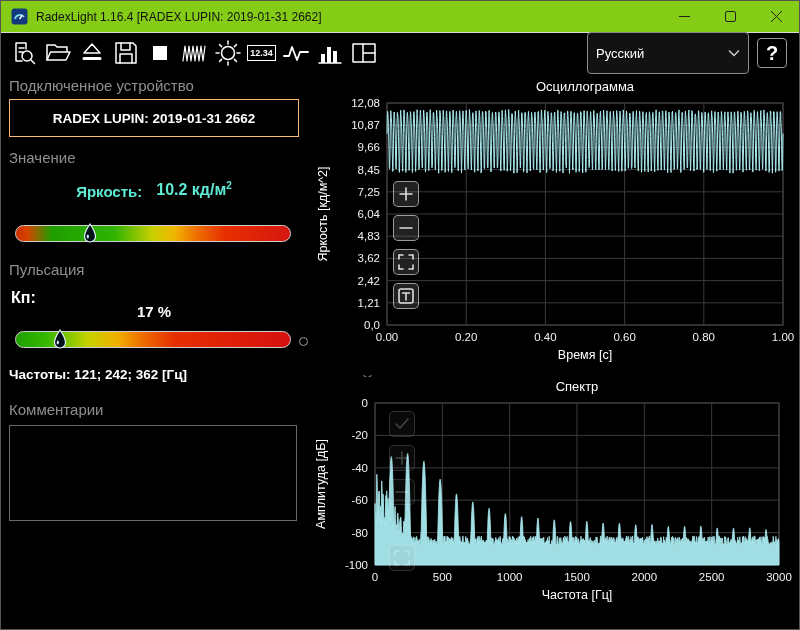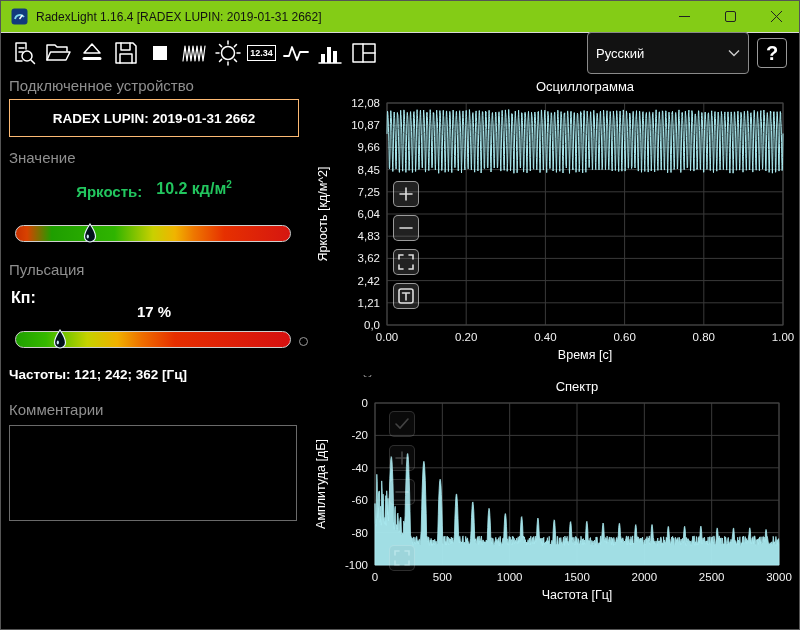--- a/index.html
+++ b/index.html
@@ -16,21 +16,21 @@
   #toolbar{position:absolute;top:33px;left:0;right:0;height:38px;background:#000;display:flex;align-items:center;padding:0 6px}
   .tbtn{width:33px;height:32px;display:flex;align-items:center;justify-content:center;margin-right:1px;border-radius:3px}
   .tbtn svg{stroke:#fff;fill:none;stroke-width:1.5;stroke-linecap:round;stroke-linejoin:round}
   .digits{border:1.5px solid #fff;border-radius:0;padding:2px 2px;font-size:9px;color:#fff;font-weight:bold;letter-spacing:0}
   #lang-select{margin-left:auto;width:162px;height:42px;background:#121212;border:1px solid #8a8a8a;border-radius:4px;color:#fff;font-size:13px;display:flex;align-items:center;padding:8px 8px;justify-content:space-between}
   #help-btn{width:30px;height:30px;margin-left:8px;margin-right:6px;border:1px solid #999;border-radius:4px;color:#fff;font-size:20px;font-weight:bold;display:flex;align-items:center;justify-content:center}
 
   
   .sec-title{position:absolute;left:8px;color:#8f8f8f;font-size:15px}
   #device-box{position:absolute;left:8px;top:98px;width:290px;height:38px;border:1px solid #fdba74;display:flex;align-items:center;justify-content:center;color:#fff;font-size:13.5px;font-weight:bold}
-  #value-line{position:absolute;left:8px;top:178px;width:290px;display:flex;justify-content:center;align-items:flex-start;gap:14px;color:#22c55e}
+  #value-line{position:absolute;left:8px;top:178px;width:290px;display:flex;justify-content:center;align-items:center;gap:14px;color:#5eead4}
   #value-line .lbl{font-weight:bold;font-size:15px;margin-top:4px}
   #value-line .val{font-weight:bold;font-size:16px}
   #value-line sup{font-size:10px}
   .gradbar{position:absolute;left:14px;width:276px;height:17px;border-radius:9px;border:1px solid #cfcfcf}
   #bar1{top:224px;background:linear-gradient(90deg,#c93000 0%,#d84200 4%,#1f9e00 13%,#2fb400 36%,#c9d000 50%,#f0b400 58%,#ee7600 65%,#e63000 76%,#d51610 100%)}
   #bar2{top:330px;background:linear-gradient(90deg,#1fa000 0%,#35b800 11%,#c5d200 26%,#f0b000 37%,#ee6e00 46%,#e62e00 58%,#d51010 100%)}
   .drop{position:absolute;top:-3px;width:14px;height:21px}
   #kp-row{position:absolute;left:8px;top:288px;width:290px;height:24px;color:#fff}
   #kp-row .kp{position:absolute;left:2px;top:0;font-weight:bold;font-size:16px}
   #kp-row .kpv{position:absolute;left:0;right:0;top:14px;text-align:center;font-weight:bold;font-size:15px}

